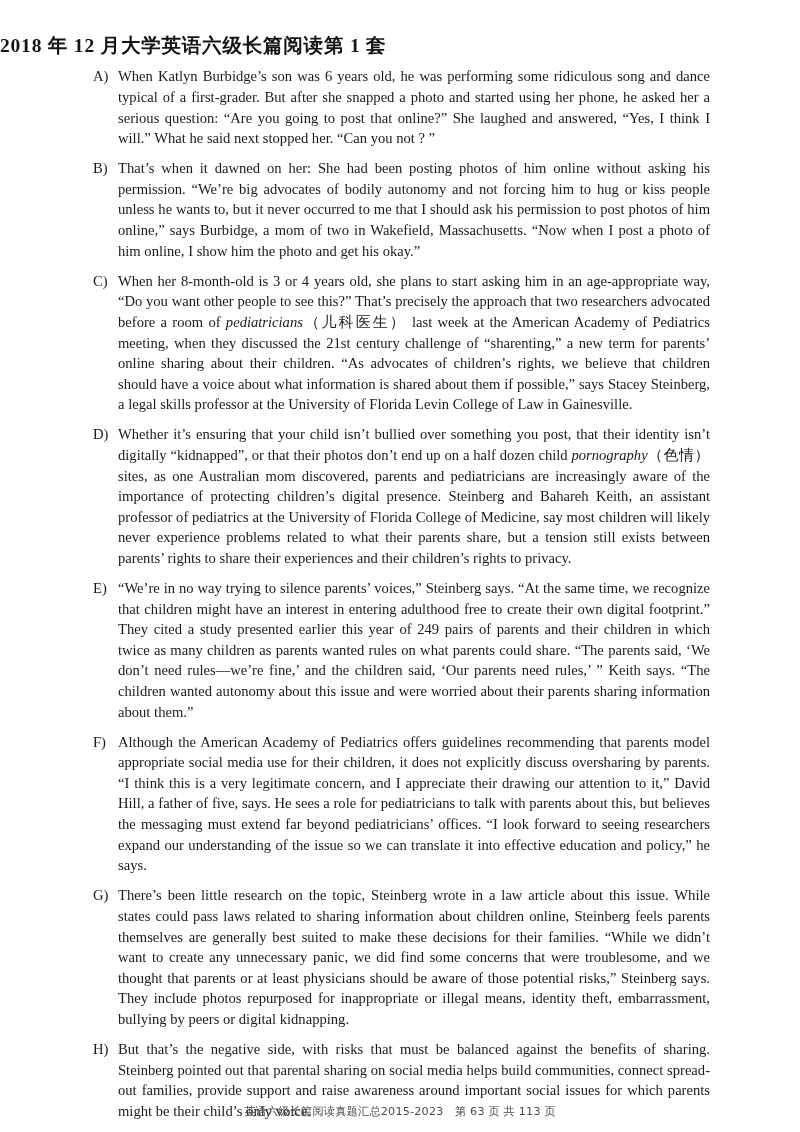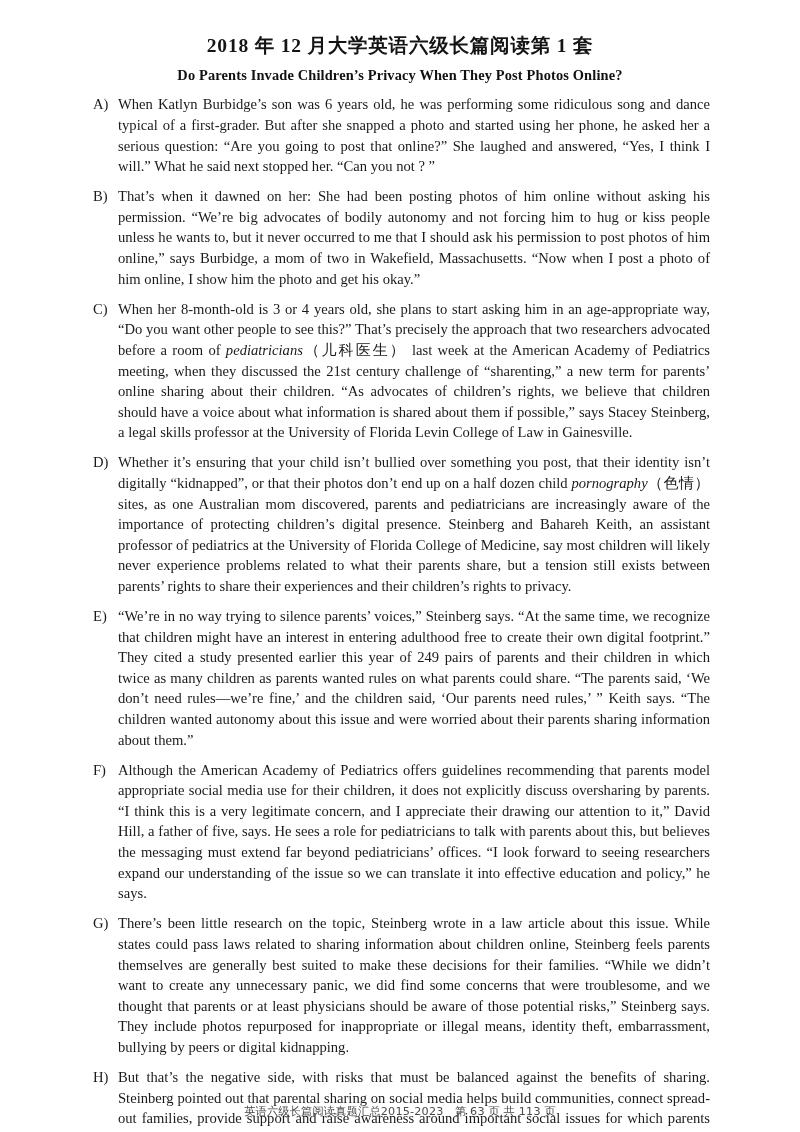--- a/index.html
+++ b/index.html
@@ -19,21 +19,21 @@
   .page {
     position: absolute;
     left: 0;
     top: 0;
     width: 800px;
     height: 1132px;
     background: #ffffff;
   }
 
   .doc-title {
-    text-align: center;
+    text-align: left;
     font-size: 19.5px;
     font-weight: 700;
     letter-spacing: 0.8px;
     margin: 0;
     padding-top: 34px;
     line-height: 1.25;
     color: #141414;
     font-family: "Liberation Serif", "DejaVu Serif", serif;
   }
 
@@ -109,21 +109,20 @@
     color: #4a4a4a;
     letter-spacing: 0.2px;
   }
 </style>
 </head>
 <body>
 
 <div class="page">
 
   <h1 class="doc-title">2018 年 12 月大学英语六级长篇阅读第 1 套</h1>
-  <h2 class="doc-subtitle">Do Parents Invade Children’s Privacy When They Post Photos Online?</h2>
 
   <div class="article">
 
     <p class="para">
       <span class="para-label">A)</span>
         <span class="para-body">When Katlyn Burbidge’s son was 6 years old, he was performing some ridiculous song and dance typical of a first-grader. But after she snapped a photo and started using her phone, he asked her a serious question: “Are you going to post that online?” She laughed and answered, “Yes, I think I will.” What he said next stopped her. “Can you not ? ”</span>
     </p>
 
     <p class="para">
       <span class="para-label">B)</span>

